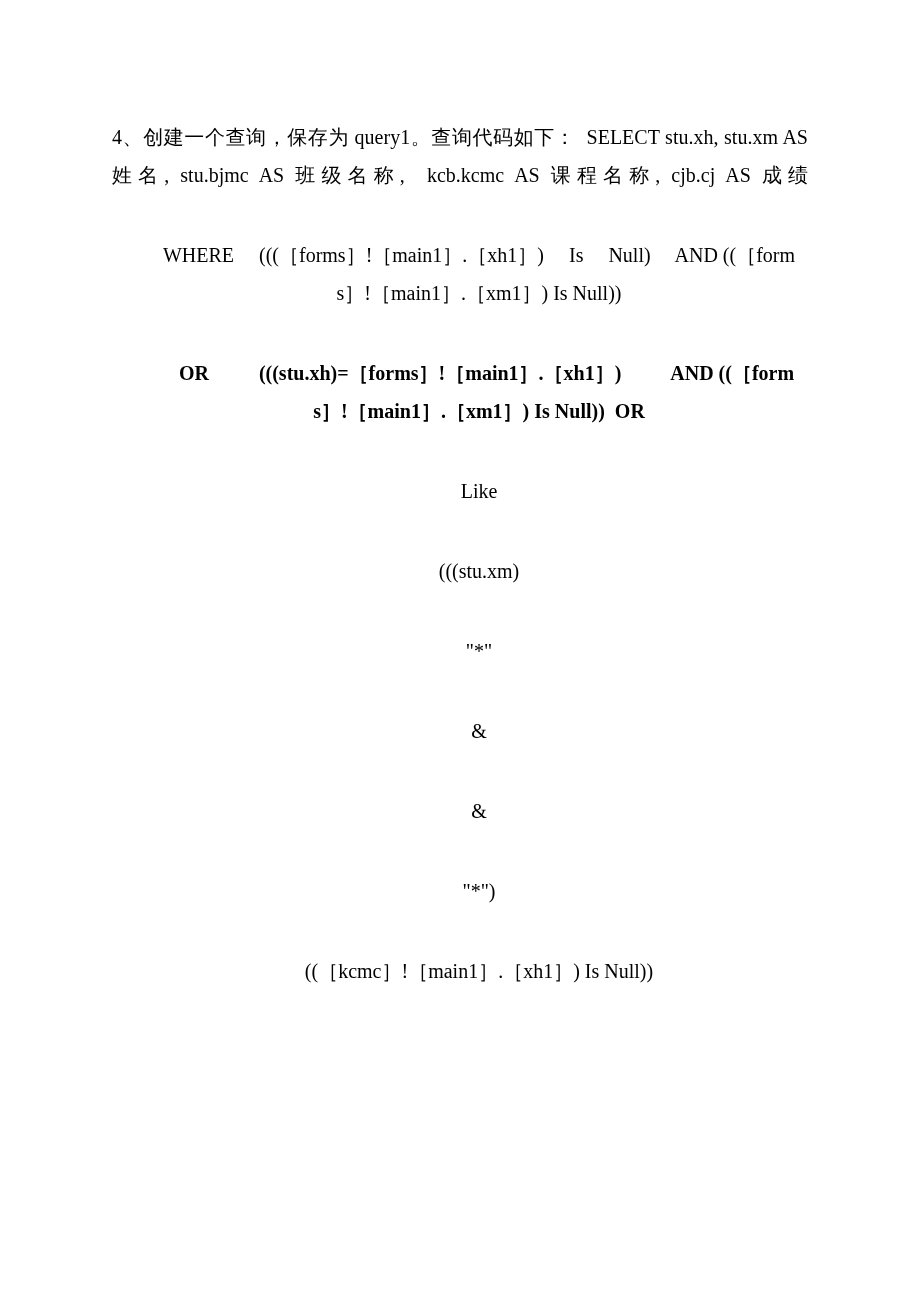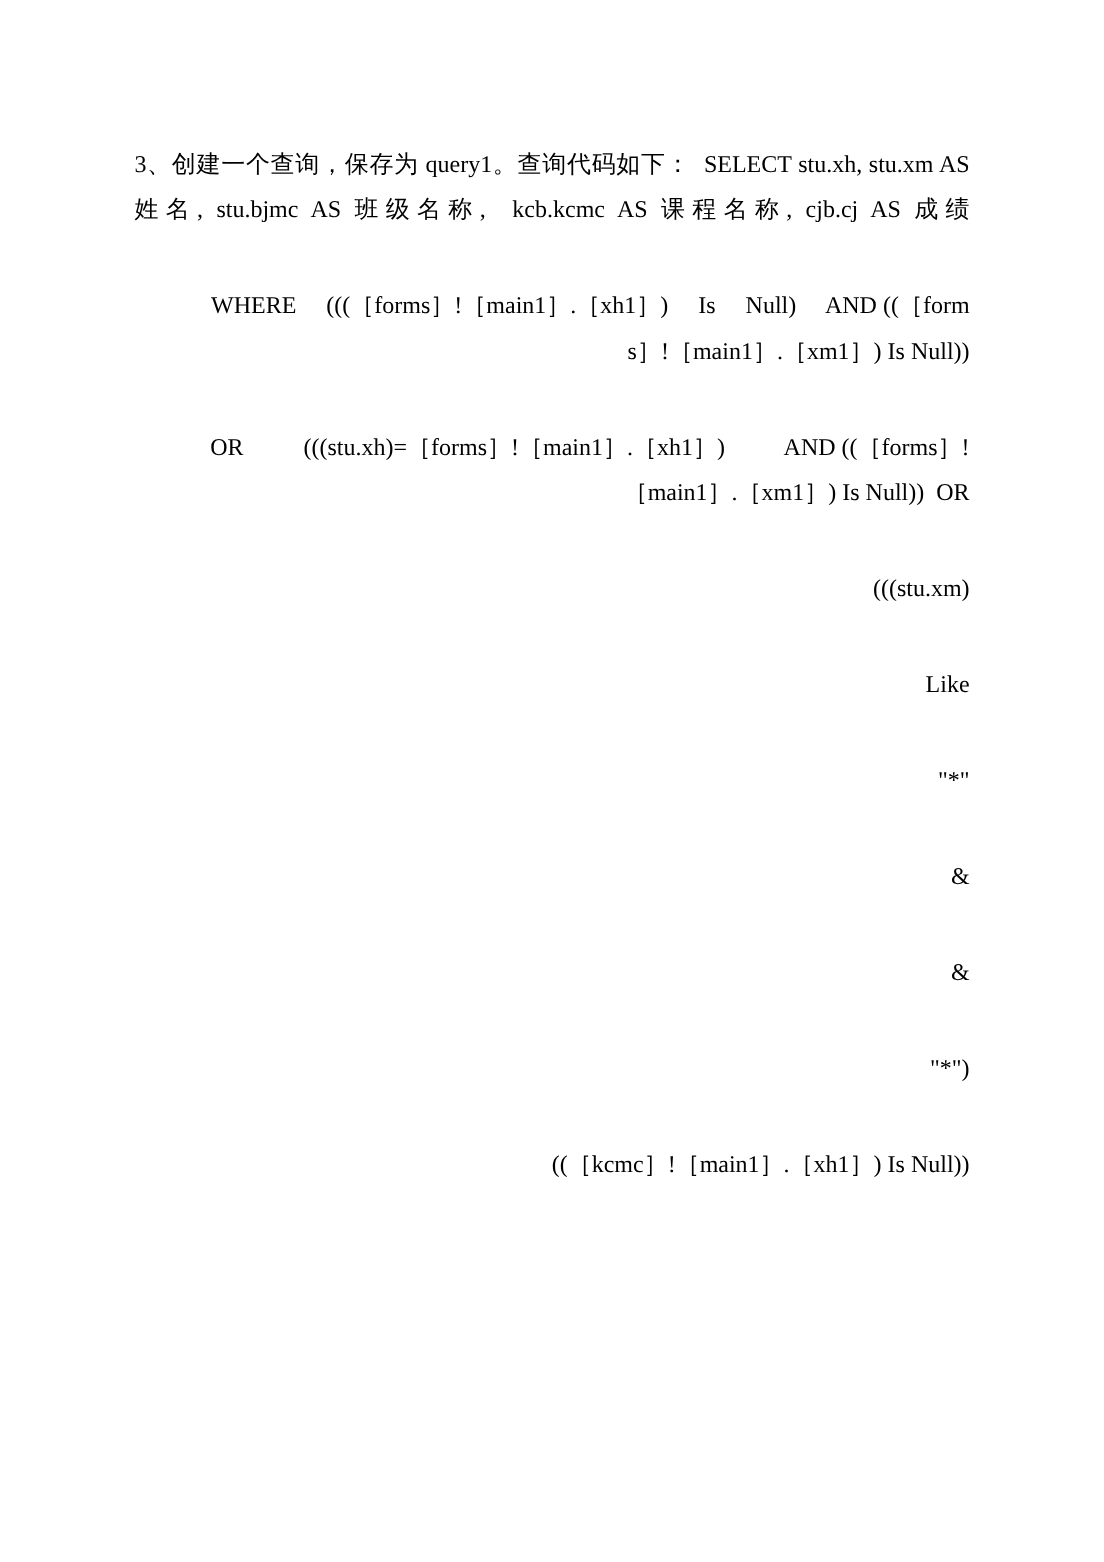--- a/index.html
+++ b/index.html
@@ -21,34 +21,35 @@
     margin: 0 0 42px 0;
     line-height: 1.9;
     white-space: pre-wrap;
     word-break: break-all;
   }
   .justify {
     text-align: justify;
     text-align-last: justify;
   }
   .left {
-    text-align: right;
+    text-align: center;
     margin-left: 38px;
   }
   .indent {
     text-indent: 0.5em;
+    font-weight: bold;
   }
 </style>
 </head>
 <body>
 
 <div class="page" id="page-root">
-    <div class="para justify">3、创建一个查询，保存为 query1。查询代码如下：  SELECT stu.xh, stu.xm AS 姓名, stu.bjmc AS 班级名称,  kcb.kcmc AS 课程名称, cjb.cj AS 成绩</div>
+    <div class="para justify">4、创建一个查询，保存为 query1。查询代码如下：  SELECT stu.xh, stu.xm AS 姓名, stu.bjmc AS 班级名称,  kcb.kcmc AS 课程名称, cjb.cj AS 成绩</div>
     <div class="para left">WHERE     (((［forms］!［main1］.［xh1］)     Is     Null)     AND ((［forms］!［main1］.［xm1］) Is Null))</div>
     <div class="para left indent"> OR          (((stu.xh)=［forms］!［main1］.［xh1］)          AND ((［forms］!［main1］.［xm1］) Is Null))  OR</div>
+    <div class="para left">Like</div>
     <div class="para left">(((stu.xm)</div>
-    <div class="para left">Like</div>
     <div class="para left">"*"</div>
     <div class="para left">&amp;</div>
     <div class="para left">&amp;</div>
     <div class="para left">"*")</div>
     <div class="para left">((［kcmc］!［main1］.［xh1］) Is Null))</div>
   </div>
 
 </body></html>

